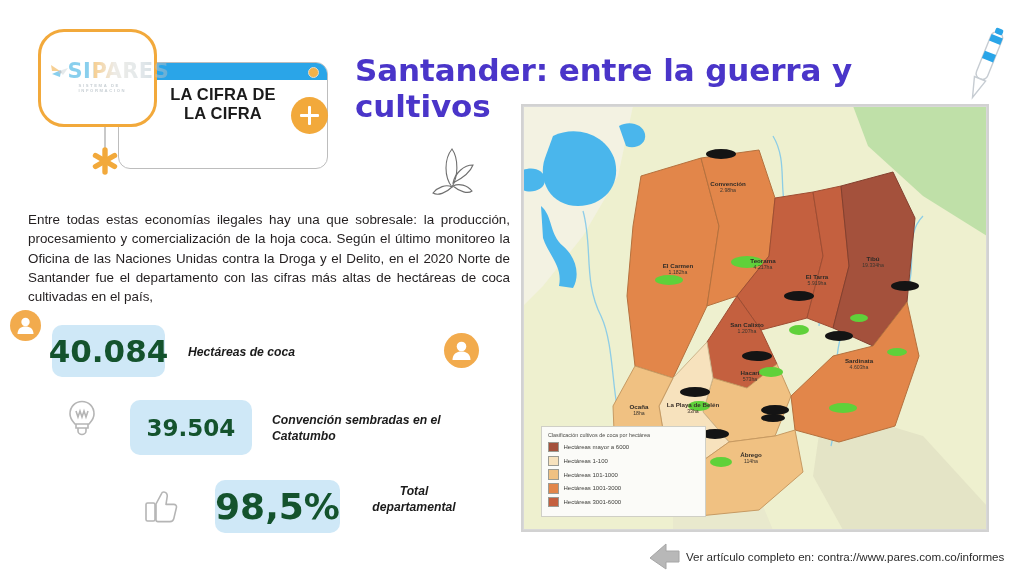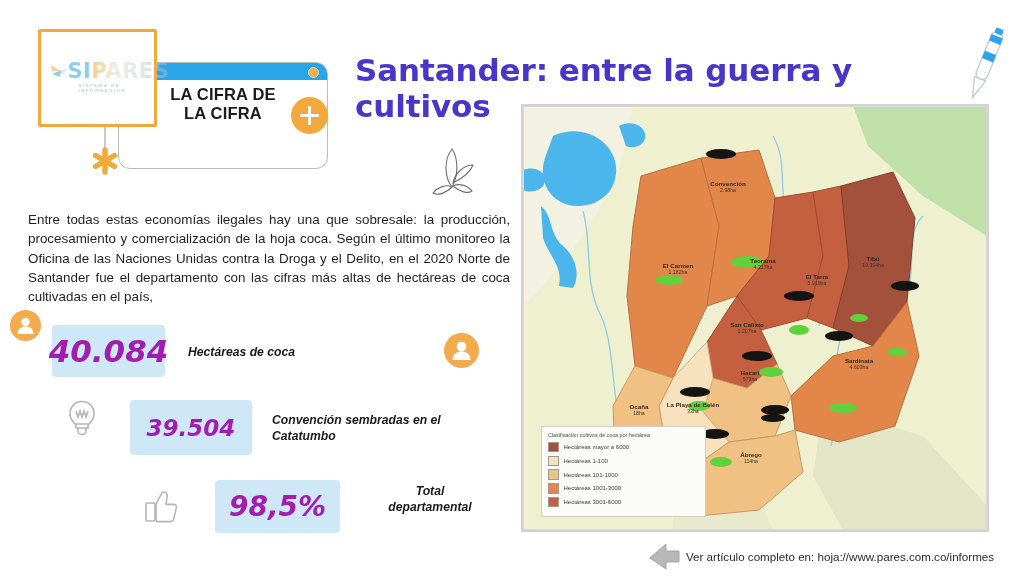--- a/index.html
+++ b/index.html
@@ -7,21 +7,21 @@
     width:1024px;height:576px;overflow:hidden;position:relative;
     background:#ffffff;
     font-family:"Liberation Sans", sans-serif;
     color:#231f20;
   }
   .stage{position:absolute;inset:0;}
 
   
   .logo-card{
     position:absolute;left:38px;top:29px;width:113px;height:92px;
-    border:3px solid #f2a93b;border-radius:2px;background:#fff;z-index:6;
+    border:3px solid #f2a93b;border-radius:26px;background:#fff;z-index:6;
     display:flex;align-items:center;justify-content:center;
   }
   .logo-wrap{width:98px;height:42px;position:relative;opacity:.55;}
   .logo-text{
     position:absolute;left:19px;top:2px;
     font-size:21px;font-weight:bold;letter-spacing:.5px;
     font-family:"DejaVu Sans", sans-serif;
     background:linear-gradient(90deg,#2aa9e0 0%,#2aa9e0 24%,#f0a93c 26%,#e0dcd2 46%,#cfd8dc 70%,#9fb6c4 100%);
     -webkit-background-clip:text;background-clip:text;color:transparent;
   }
@@ -77,33 +77,33 @@
   .leaf-doodle{position:absolute;left:432px;top:143px;z-index:5;}
 
   
   .para{
     position:absolute;left:28px;top:210px;width:482px;
     font-size:13.4px;line-height:1.44;text-align:justify;color:#231f20;
   }
 
   
   .stat-num{
-    position:absolute;background:#cfe8f7;border-radius:4px;
+    position:absolute;background:#cfe8f7;border-radius:10px;
     display:flex;align-items:center;justify-content:center;
-    color:#a21caf;font-weight:bold;font-family:"DejaVu Sans", sans-serif;font-style:italic;
+    color:#14532d;font-weight:bold;font-family:"DejaVu Sans", sans-serif;
   }
   .stat-lbl{
     position:absolute;font-size:12.2px;font-weight:bold;line-height:1.3;color:#1b1b1b;font-style:italic;
   }
   .s1-num{left:52px;top:325px;width:113px;height:52px;font-size:31px;}
   .s1-lbl{left:188px;top:345px;width:180px;text-align:left;}
   .s2-num{left:130px;top:400px;width:122px;height:55px;font-size:23px;}
   .s2-lbl{left:272px;top:413px;width:180px;text-align:left;}
-  .s3-num{left:215px;top:480px;width:125px;height:53px;font-size:28px;}
-  .s3-lbl{left:374px;top:484px;width:112px;text-align:center;}
+  .s3-num{left:215px;top:480px;width:125px;height:53px;font-size:36px;}
+  .s3-lbl{left:358px;top:484px;width:112px;text-align:center;}
 
   .av{position:absolute;border-radius:50%;background:#f2ab4d;}
   .av svg{position:absolute;left:0;top:0;}
   .av1{left:10px;top:310px;width:31px;height:31px;}
   .av2{left:444px;top:333px;width:35px;height:35px;}
 
   .bulb{position:absolute;left:62px;top:398px;}
   .thumb{position:absolute;left:143px;top:485px;}
 
   
@@ -371,16 +371,16 @@
         <span class="legend-lbl">Hectáreas 3001-6000</span>
       </div>
     </div>
   </div>
 
   <svg class="cursor" width="34" height="28" viewBox="0 0 34 28">
     <path d="M2 16 L18 2 L18 9 L31 9 L31 20 L18 20 L18 27 Z" fill="#b8b8b8" stroke="#a6a6a6" stroke-width="1"></path>
   </svg>
   <div class="footer">
     <span>Ver artículo completo en:</span>
-    <span>hoja://www.pares.com.co/informes</span>
+    <span>contra://www.pares.com.co/informes</span>
   </div>
 
 </div>
 
 </body></html>

